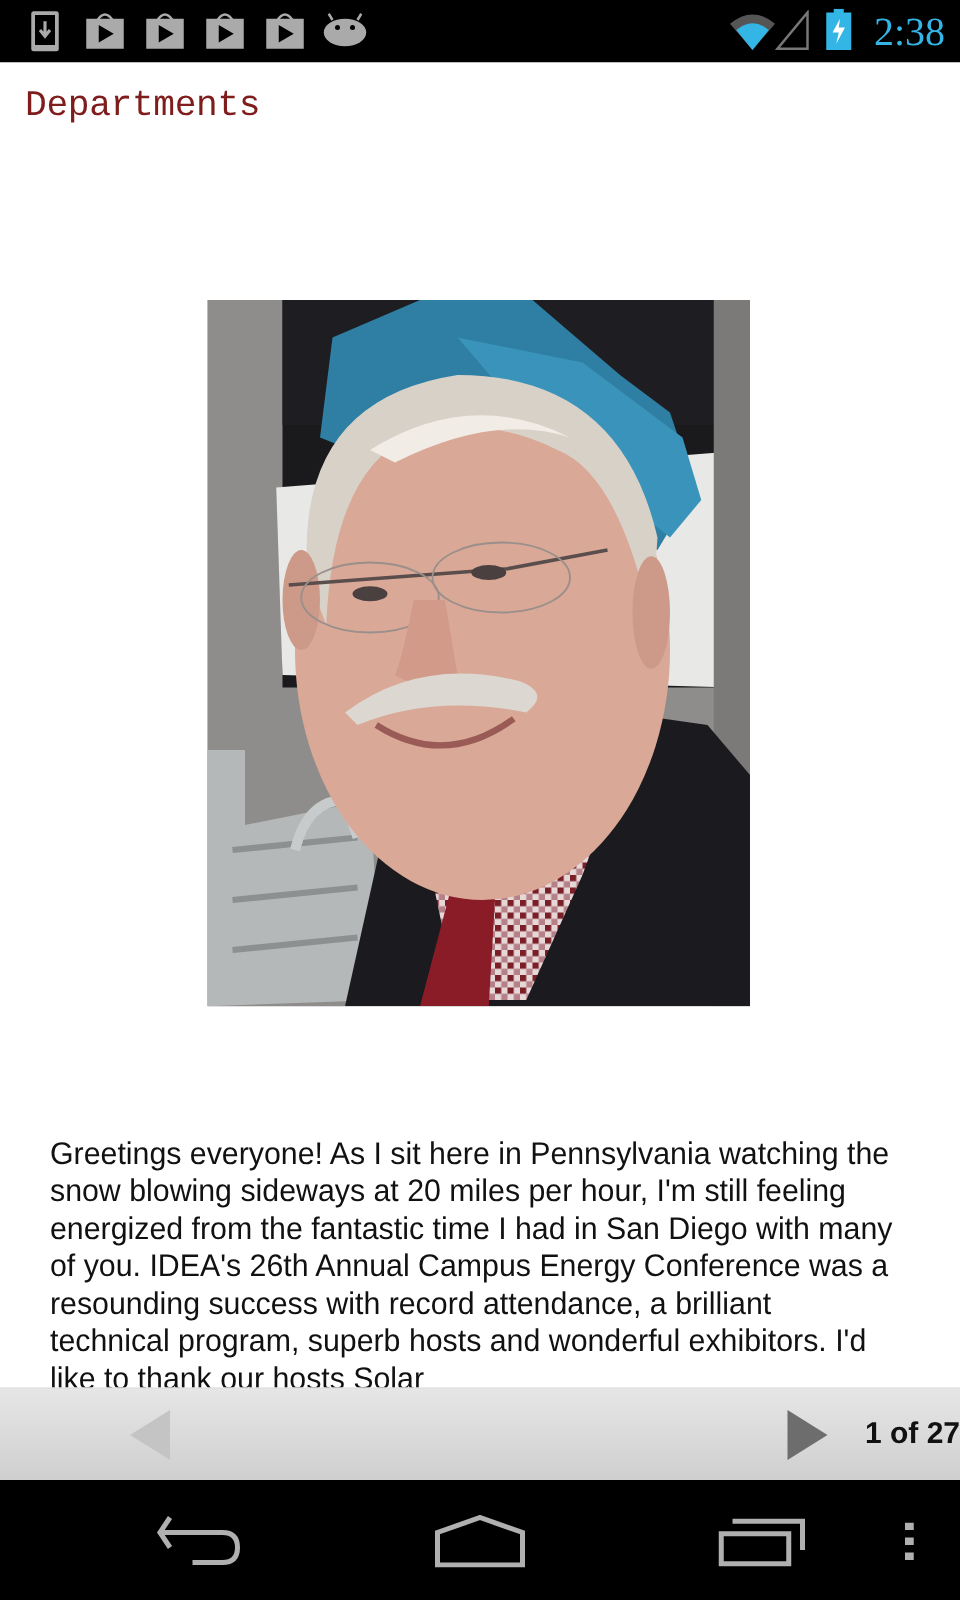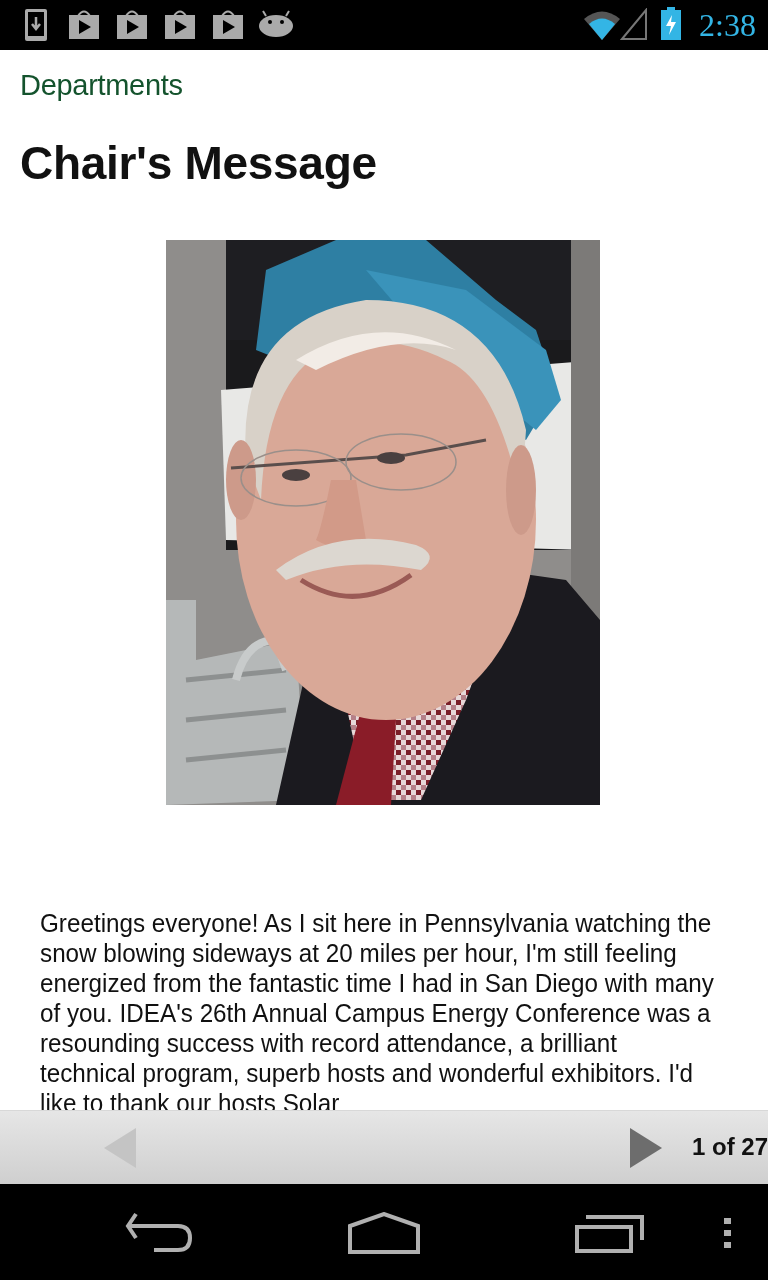--- a/index.html
+++ b/index.html
@@ -19,22 +19,22 @@
     .sb-time {
       position: absolute; right: 12px; top: 4px;
       color: #33b5e5; font-size: 32px; line-height: 42px;
       font-family: Liberation Serif, serif;
     }
 
     
     .content { position: absolute; left: 0; top: 50px; width: 768px; height: 1060px; overflow: hidden; background: #fff; }
     .breadcrumb {
       position: absolute; left: 20px; top: 17px;
-      font-size: 29px; color: #14532d; line-height: 36px;
-      font-family: Liberation Sans, sans-serif; letter-spacing: -0.3px;
+      font-size: 29px; color: #7f1d1d; line-height: 36px;
+      font-family: Liberation Mono, monospace; letter-spacing: -0.3px;
     }
     .page-title {
       position: absolute; left: 20px; top: 86px;
       font-size: 46px; font-weight: bold; color: #111; line-height: 54px;
       font-family: "Liberation Sans", sans-serif; letter-spacing: -0.3px;
     }
     .photo {
       position: absolute; left: 166px; top: 190px; width: 434px; height: 565px;
       overflow: hidden; background: #8a8a8a;
     }
@@ -113,21 +113,20 @@
     <svg class="sb-icon" style="left:660px;top:7px" width="22" height="34" viewBox="0 0 22 34">
       <rect x="7" y="0" width="8" height="4" fill="#33b5e5"></rect>
       <rect x="1" y="3" width="20" height="30" fill="#33b5e5"></rect>
       <path d="M12 8 L6 19 L11 19 L9 28 L16 15 L11 15 Z" fill="#fff"></path>
     </svg>
     <div class="sb-time">2:38</div>
   </div>
 
   <div class="content">
     <div class="breadcrumb">Departments</div>
-    <h1 class="page-title">Chair's Message</h1>
 
     <div class="photo" title="Portrait of the chair">
       <svg width="434" height="565" viewBox="0 0 434 565">
 
         <rect x="0" y="0" width="434" height="565" fill="#8f8d8b"></rect>
 
         <rect x="60" y="0" width="374" height="310" fill="#1a1a1c"></rect>
         <path d="M55 150 L60 300 L420 310 L434 120 Z" fill="#e8e8e6"></path>
         <rect x="60" y="0" width="374" height="100" fill="#1e1e22"></rect>
 

